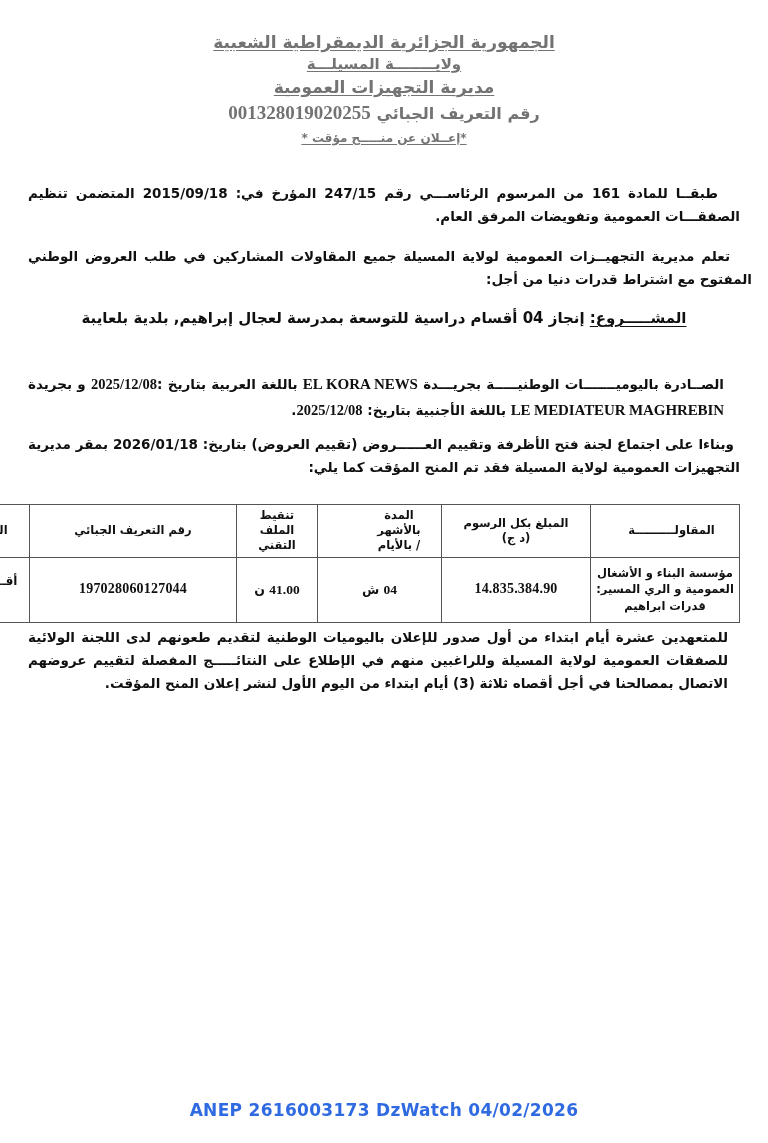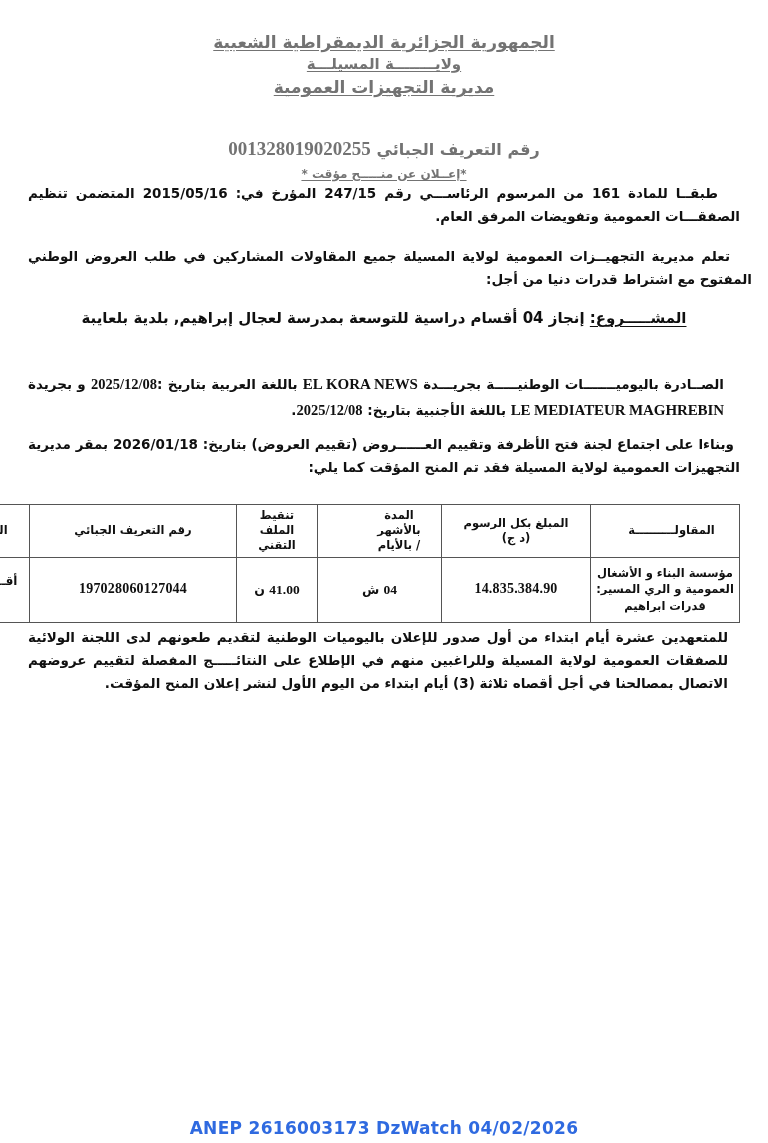--- a/index.html
+++ b/index.html
@@ -45,21 +45,20 @@
   .doc-header .hline span.u {
     text-decoration: underline;
     text-underline-offset: 2px;
   }
   .doc-header .hline.l2 { font-size: 15px; }
   .doc-header .hline.l3 { font-size: 17px; }
   .doc-header .hline.l4 {
     font-size: 16px;
     font-weight: bold;
     direction: rtl;
-    margin-top: 36px;
   }
   .doc-header .hline.l4 .num {
     font-family: "Liberation Serif", "DejaVu Serif", serif;
     font-size: 19px;
     font-weight: bold;
     letter-spacing: 0.2px;
   }
   .doc-header .hline.l5 {
     font-size: 12px;
     font-weight: bold;
@@ -197,21 +196,20 @@
     position: absolute;
     top: 1100px;
     left: 0;
     right: 0;
     text-align: center;
     direction: ltr;
     font-family: "DejaVu Sans", "Liberation Sans", sans-serif;
     font-weight: bold;
     font-size: 17px;
     letter-spacing: 0.3px;
-    margin-top: 18px;
   }
 </style>
 </head>
 <body>
 
 <div class="page">
 
   <div class="doc-header">
     <p class="hline l1">
       <span class="u">الجمهورية الجزائرية الديمقراطية الشعبية</span>
@@ -225,21 +223,21 @@
     <p class="hline l4">
       <span>رقم التعريف الجبائي</span>
       <span class="num">001328019020255</span>
     </p>
     <p class="hline l5">
       <span class="u">*إعــلان عن منـــــح مؤقت *</span>
     </p>
   </div>
 
   <div class="para" id="para-decree">
-    <span>طبقــا للمادة 161 من المرسوم الرئاســـي رقم 247/15 المؤرخ في: 2015/05/16 المتضمن تنظيم الصفقـــات العمومية وتفويضات المرفق العام.</span>
+    <span>طبقــا للمادة 161 من المرسوم الرئاســـي رقم 247/15 المؤرخ في: 2015/09/18 المتضمن تنظيم الصفقـــات العمومية وتفويضات المرفق العام.</span>
   </div>
 
   <div class="para" id="para-notice">
     <span>تعلم مديرية التجهيــزات العمومية لولاية المسيلة جميع المقاولات المشاركين في طلب العروض الوطني المفتوح مع اشتراط قدرات دنيا من أجل:</span>
   </div>
 
   <div class="para" id="para-project">
     <span class="lbl">المشـــــروع:</span>
     <span>إنجاز 04 أقسام دراسية للتوسعة بمدرسة لعجال إبراهيم, بلدية بلعايبة</span>
   </div>

